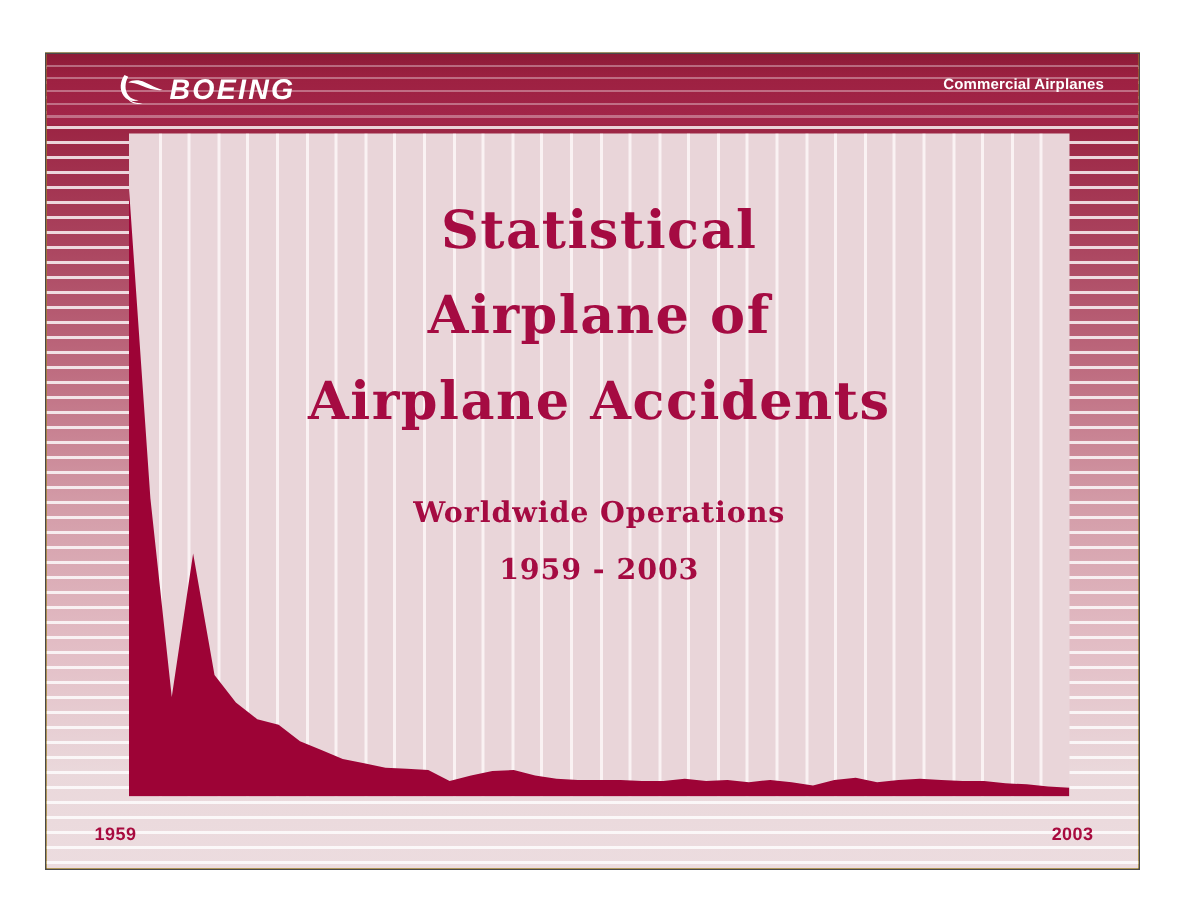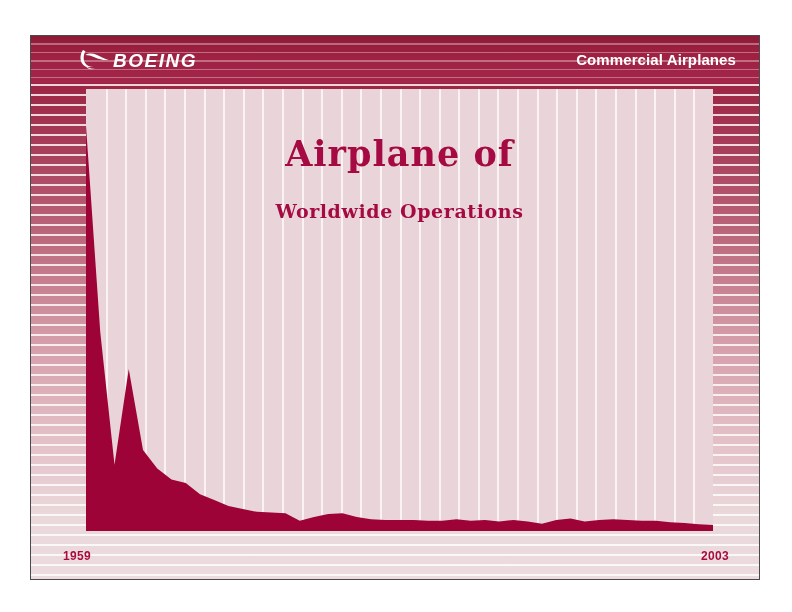--- a/index.html
+++ b/index.html
@@ -35,21 +35,21 @@
   }
   #logo{ position:absolute; left:48px; top:12px; height:24px; display:flex; align-items:center; }
   #logo svg{ display:block; }
   #logo-text{
     margin-left:4px; color:#ffffff; font-weight:bold; font-style:italic;
     font-size:19px; letter-spacing:1.5px; font-family:"Liberation Sans",sans-serif;
     line-height:1;
   }
   #unit-label{
     position:absolute; right:23px; top:15px; color:#ffffff;
-    font-size:15px; font-weight:bold; letter-spacing:.1px;
+    font-size:10px; font-weight:bold; letter-spacing:.1px;
     font-family:"Liberation Sans",sans-serif;
   }
 
   
   #plot{
     position:absolute; left:55px; top:53px; width:627px; height:442px;
     background:#e9d5d9; overflow:hidden;
   }
   #gridlines{ position:absolute; inset:0; }
   #gridlines .gl{ position:absolute; top:0; bottom:0; width:2px; background:#faf2f3; }
@@ -64,21 +64,21 @@
   .t-line{
     color:#a50b42; font-family:"DejaVu Serif","Liberation Serif",serif;
     font-weight:bold; font-size:35px; line-height:1.63; letter-spacing:1px;
     text-align:center; white-space:pre;
   }
   .s-line{
     color:#a50b42; font-family:"DejaVu Serif","Liberation Serif",serif;
     font-weight:bold; font-size:19px; line-height:2.0; letter-spacing:.6px;
     text-align:center; white-space:pre;
   }
-  .s-line.first{ margin-top:10px; }
+  .s-line.first{ margin-top:27px; }
 
   
   .year{
     position:absolute; bottom:16px; color:#a80b3f; font-weight:bold;
     font-size:12px; font-family:"Liberation Sans",sans-serif; letter-spacing:.3px;
   }
   #year-start{ left:32px; }
   #year-end{ right:30px; }
 </style>
 </head>
@@ -135,20 +135,23 @@
         <div class="gl" style="left: 568.219px;"></div>
         <div class="gl" style="left: 587.812px;"></div>
         <div class="gl" style="left: 607.406px;"></div>
       </div>
     <svg id="area-svg" viewBox="0 0 627 442" preserveAspectRatio="none">
       <path id="area-path" fill="#9d0336" d="M 0 442.00 L 0.00 36.83 L 14.25 243.10 L 28.50 375.70 L 42.75 279.93 L 57.00 360.97 L 71.25 379.38 L 85.50 390.43 L 99.75 394.12 L 114.00 405.17 L 128.25 411.06 L 142.50 416.95 L 156.75 419.90 L 171.00 422.85 L 185.25 423.58 L 199.50 424.32 L 213.75 431.69 L 228.00 428.00 L 242.25 425.06 L 256.50 424.32 L 270.75 428.00 L 285.00 430.21 L 299.25 430.95 L 313.50 430.95 L 327.75 430.95 L 342.00 431.69 L 356.25 431.69 L 370.50 430.21 L 384.75 431.69 L 399.00 430.95 L 413.25 432.42 L 427.50 430.95 L 441.75 432.42 L 456.00 434.63 L 470.25 430.95 L 484.50 429.48 L 498.75 432.42 L 513.00 430.95 L 527.25 430.21 L 541.50 430.95 L 555.75 431.69 L 570.00 431.69 L 584.25 433.16 L 598.50 433.90 L 612.75 435.37 L 627.00 436.11 L 627 442 Z"></path>
     </svg>
   </div>
 
   <div id="titleblock">
+    <div class="t-line">Statistical</div>
     <div class="t-line">Airplane of</div>
+    <div class="t-line">Airplane Accidents</div>
     <div class="s-line first">Worldwide Operations</div>
+    <div class="s-line">1959 - 2003</div>
   </div>
 
   <div class="year" id="year-start">1959</div>
   <div class="year" id="year-end">2003</div>
 
 </div>
 
 </body></html>

